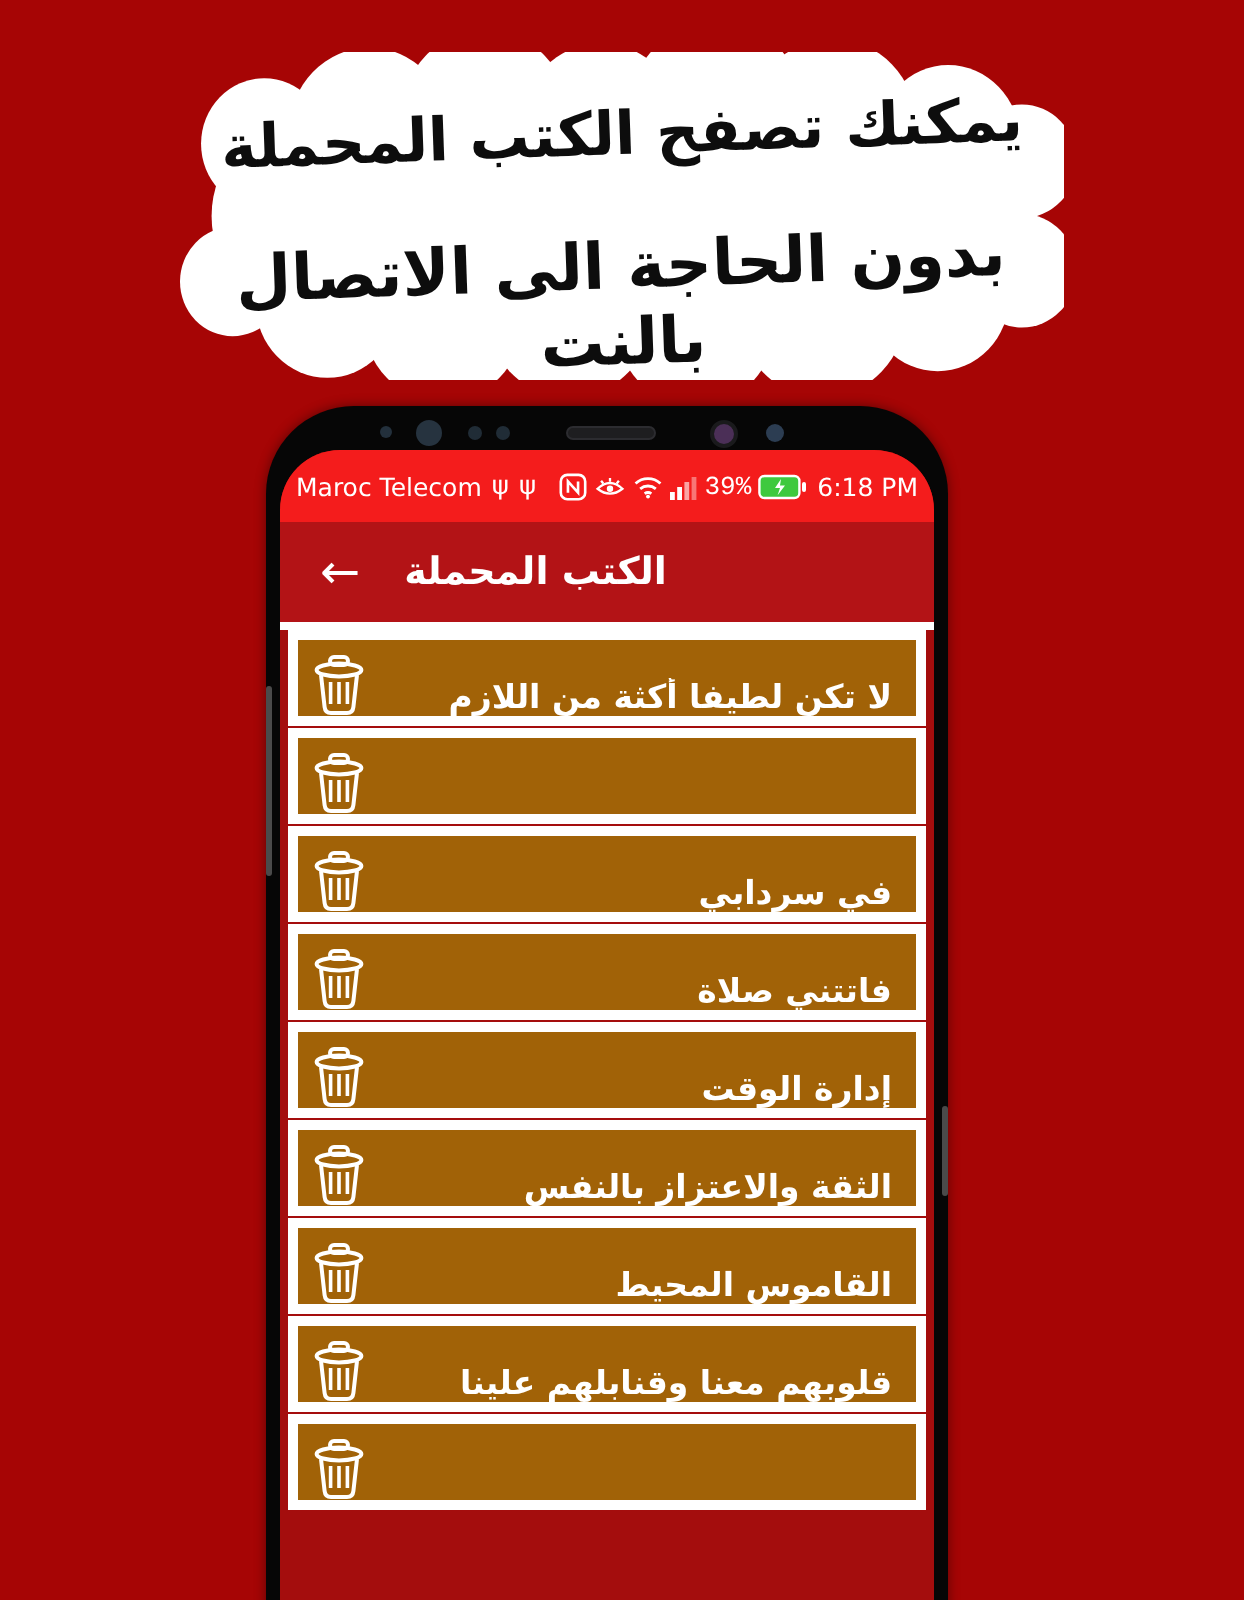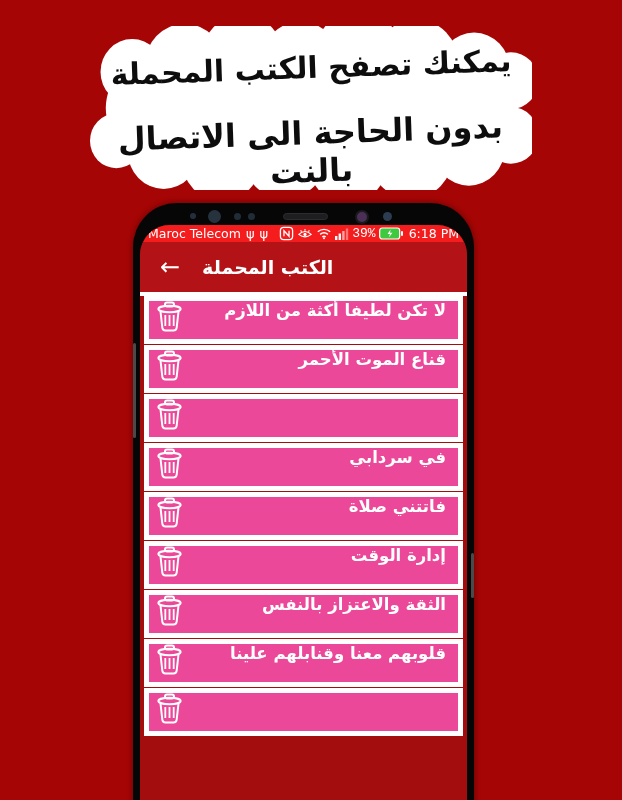--- a/index.html
+++ b/index.html
@@ -39,21 +39,21 @@
   .vol{left:0;top:140px;height:95px;}
   .pwr{right:0;top:350px;height:45px;}
 
   .screen{
     width:327px;height:598px;background:#a40d0d;
     border-radius:30px 30px 0 0;overflow:hidden;position:relative;
   }
 
   
   .statusbar{
-    height:17px;background:#f41c1c;color:#fff;
+    height:36px;background:#f41c1c;color:#fff;
     display:flex;align-items:center;gap:3px;padding:0 8px;
     font-size:12.5px;box-sizing:border-box;
   }
   .statusbar .spacer{flex:1;}
   .usb-glyph{font-size:13px;margin-left:2px;}
   .sb-ic{display:inline-flex;align-items:center;}
   .pct{font-size:13px;font-family:Liberation Mono, monospace;}
   .sb-time{margin-left:3px;white-space:nowrap;}
   .carrier{white-space:nowrap;}
 
@@ -67,22 +67,22 @@
     background:none;border:none;cursor:pointer;padding:2px 4px;
     font-family:"DejaVu Sans",sans-serif;
   }
   .appbar-title{margin-left:18px;font-size:19px;font-weight:bold;direction:rtl;}
 
   
   .content{background:#a40d0d;}
   .top-gap{height:4px;background:#ffffff;}
   .row{
     box-sizing:content-box;height:38px;margin:0 4px 1px 4px;
-    border:5px solid #ffffff;background:#ec4899;
-    display:flex;align-items:flex-start;
+    border:5px solid #ffffff;background:#a16207;
+    display:flex;align-items:flex-end;
   }
   .trash-btn{
     background:none;border:none;padding:0;margin:0 0 0 7px;cursor:pointer;
     display:inline-flex;align-items:center;
   }
   .book-title{
     flex:1;text-align:right;direction:rtl;color:#ffffff;
     font-weight:bold;font-size:16.5px;padding-right:12px;
     white-space:nowrap;overflow:hidden;
   }
@@ -196,31 +196,20 @@
         </div>
         <div class="row">
           <button class="trash-btn">
             <svg width="27" height="31" viewBox="0 0 27 31" fill="none" stroke="#fff" stroke-width="2">
               <rect x="9" y="1.5" width="9" height="4" rx="2"></rect>
               <ellipse cx="13.5" cy="8" rx="11.2" ry="3.2"></ellipse>
               <path d="M4.5 10.5 L6.3 26.5 q0.3 3 3.2 3 h8 q2.9 0 3.2 -3 L22.5 10.5"></path>
               <path d="M9.3 14 V25 M13.5 14 V25 M17.7 14 V25" stroke-width="1.8"></path>
             </svg>
           </button>
-          <span class="book-title">قناع الموت الأحمر</span>
-        </div>
-        <div class="row">
-          <button class="trash-btn">
-            <svg width="27" height="31" viewBox="0 0 27 31" fill="none" stroke="#fff" stroke-width="2">
-              <rect x="9" y="1.5" width="9" height="4" rx="2"></rect>
-              <ellipse cx="13.5" cy="8" rx="11.2" ry="3.2"></ellipse>
-              <path d="M4.5 10.5 L6.3 26.5 q0.3 3 3.2 3 h8 q2.9 0 3.2 -3 L22.5 10.5"></path>
-              <path d="M9.3 14 V25 M13.5 14 V25 M17.7 14 V25" stroke-width="1.8"></path>
-            </svg>
-          </button>
         </div>
         <div class="row">
           <button class="trash-btn">
             <svg width="27" height="31" viewBox="0 0 27 31" fill="none" stroke="#fff" stroke-width="2">
               <rect x="9" y="1.5" width="9" height="4" rx="2"></rect>
               <ellipse cx="13.5" cy="8" rx="11.2" ry="3.2"></ellipse>
               <path d="M4.5 10.5 L6.3 26.5 q0.3 3 3.2 3 h8 q2.9 0 3.2 -3 L22.5 10.5"></path>
               <path d="M9.3 14 V25 M13.5 14 V25 M17.7 14 V25" stroke-width="1.8"></path>
             </svg>
           </button>
@@ -251,20 +240,31 @@
         <div class="row">
           <button class="trash-btn">
             <svg width="27" height="31" viewBox="0 0 27 31" fill="none" stroke="#fff" stroke-width="2">
               <rect x="9" y="1.5" width="9" height="4" rx="2"></rect>
               <ellipse cx="13.5" cy="8" rx="11.2" ry="3.2"></ellipse>
               <path d="M4.5 10.5 L6.3 26.5 q0.3 3 3.2 3 h8 q2.9 0 3.2 -3 L22.5 10.5"></path>
               <path d="M9.3 14 V25 M13.5 14 V25 M17.7 14 V25" stroke-width="1.8"></path>
             </svg>
           </button>
           <span class="book-title">الثقة والاعتزاز بالنفس</span>
+        </div>
+        <div class="row">
+          <button class="trash-btn">
+            <svg width="27" height="31" viewBox="0 0 27 31" fill="none" stroke="#fff" stroke-width="2">
+              <rect x="9" y="1.5" width="9" height="4" rx="2"></rect>
+              <ellipse cx="13.5" cy="8" rx="11.2" ry="3.2"></ellipse>
+              <path d="M4.5 10.5 L6.3 26.5 q0.3 3 3.2 3 h8 q2.9 0 3.2 -3 L22.5 10.5"></path>
+              <path d="M9.3 14 V25 M13.5 14 V25 M17.7 14 V25" stroke-width="1.8"></path>
+            </svg>
+          </button>
+          <span class="book-title">القاموس المحيط</span>
         </div>
         <div class="row">
           <button class="trash-btn">
             <svg width="27" height="31" viewBox="0 0 27 31" fill="none" stroke="#fff" stroke-width="2">
               <rect x="9" y="1.5" width="9" height="4" rx="2"></rect>
               <ellipse cx="13.5" cy="8" rx="11.2" ry="3.2"></ellipse>
               <path d="M4.5 10.5 L6.3 26.5 q0.3 3 3.2 3 h8 q2.9 0 3.2 -3 L22.5 10.5"></path>
               <path d="M9.3 14 V25 M13.5 14 V25 M17.7 14 V25" stroke-width="1.8"></path>
             </svg>
           </button>

